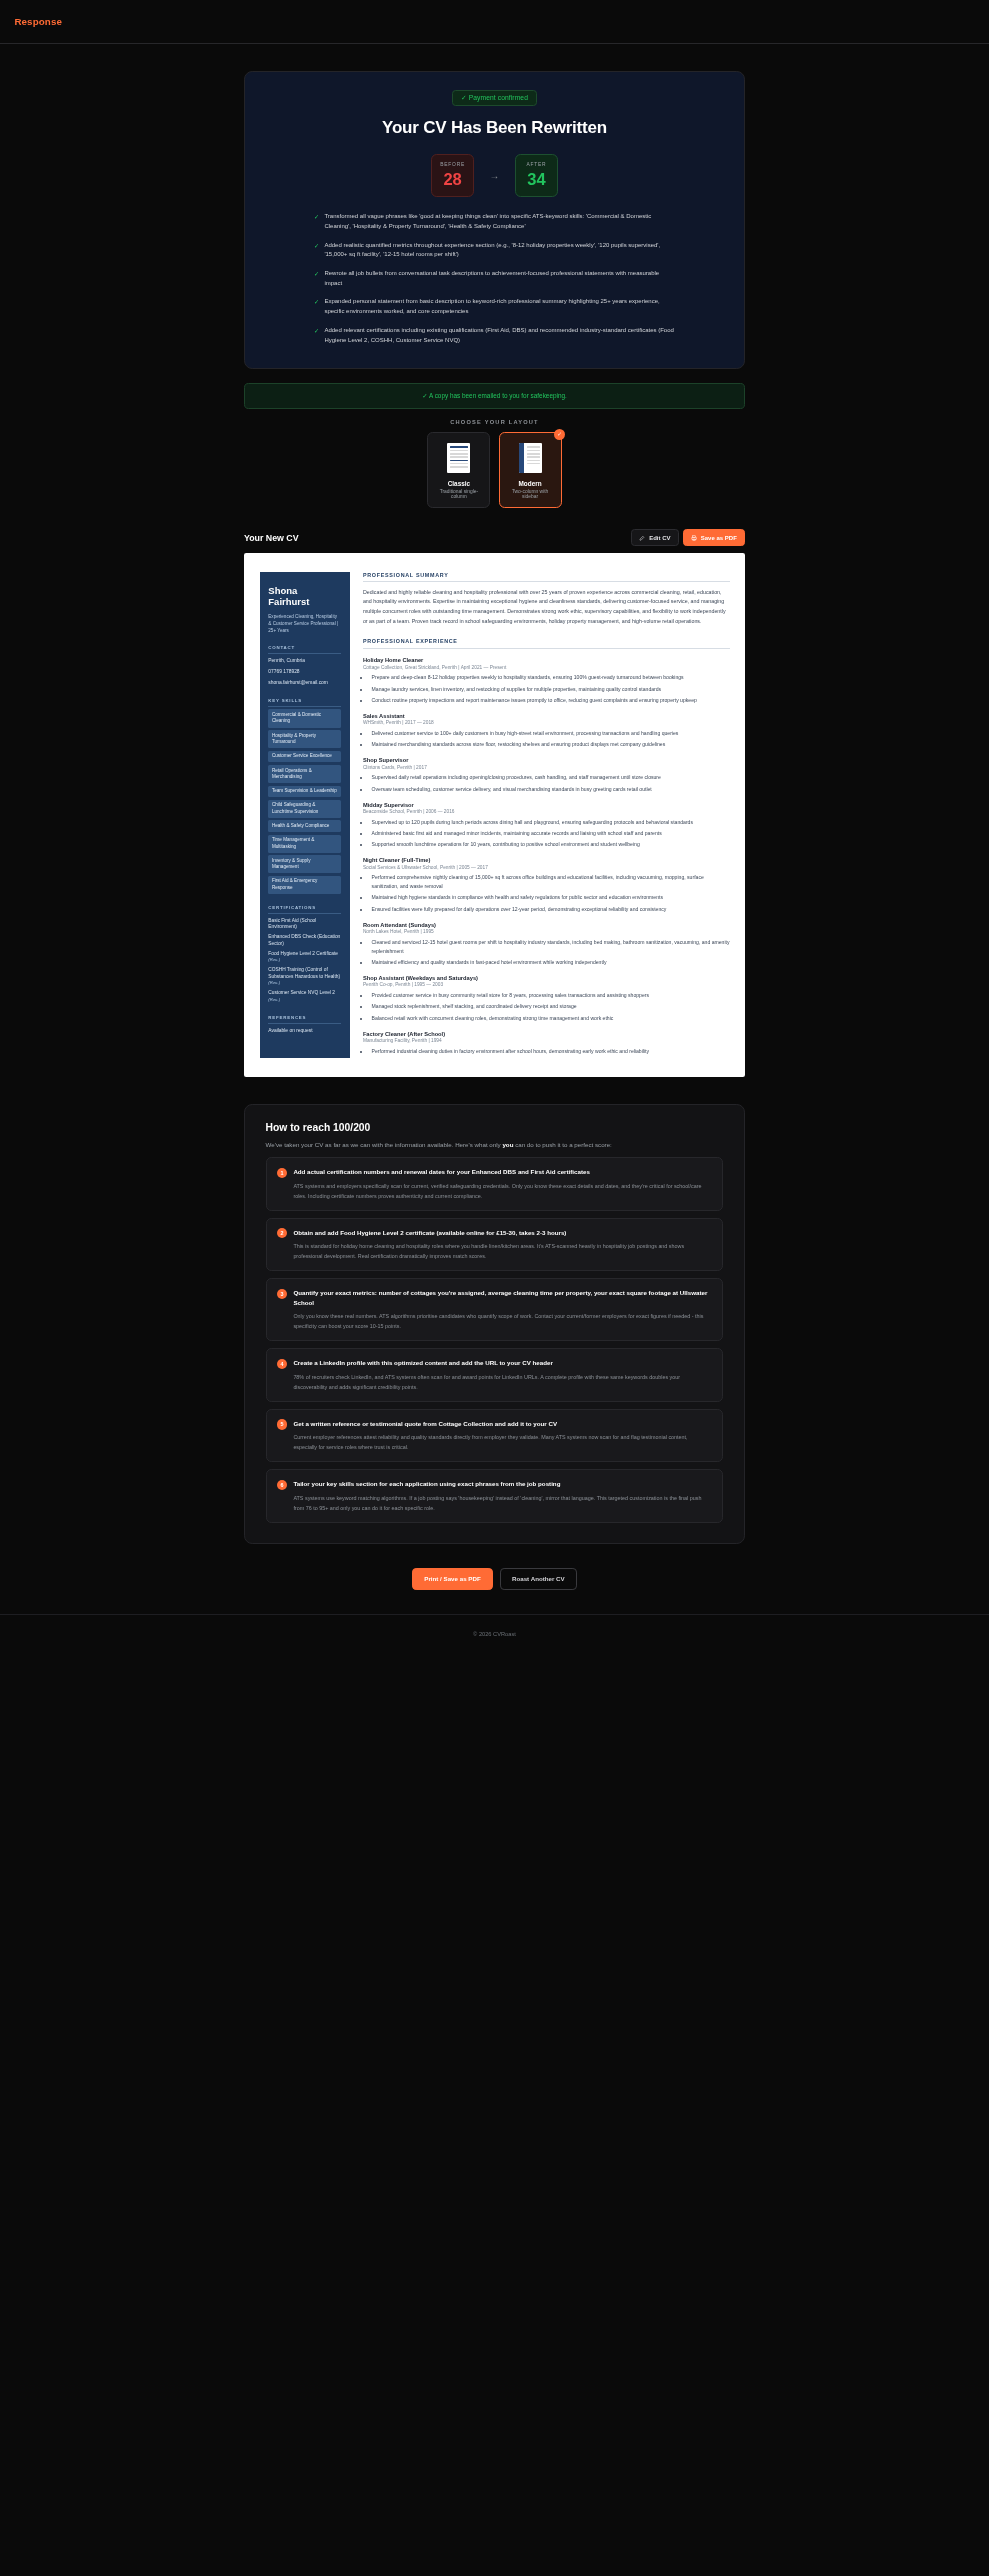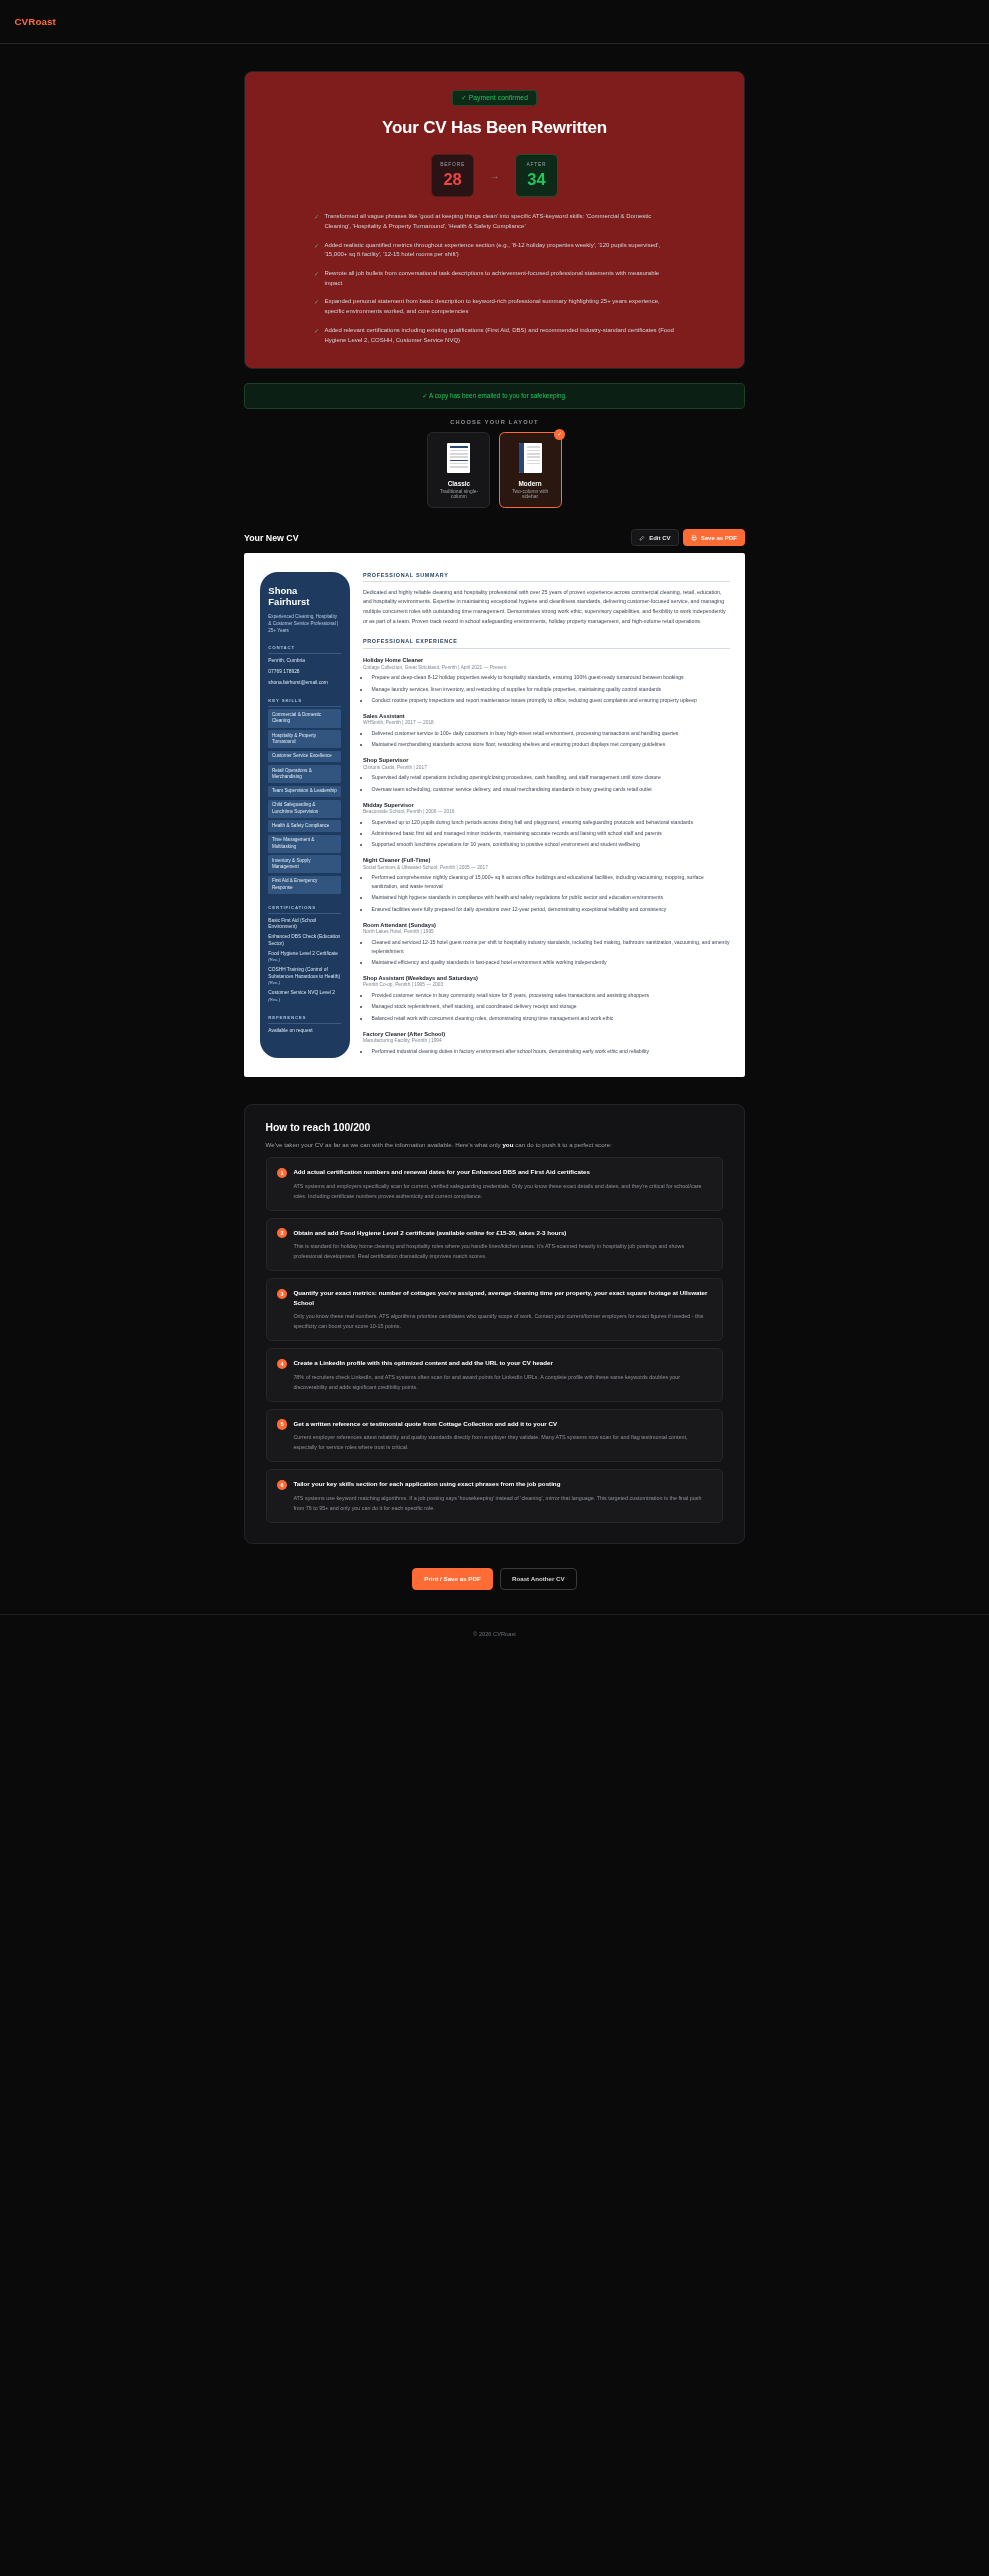--- a/index.html
+++ b/index.html
@@ -14,21 +14,21 @@
   .topbar{
     height:44px;border-bottom:0.5px solid #27272a;
     display:flex;align-items:center;padding:0 14.4px;background:#0a0a0a;
   }
   .brand{font-size:9.8px;font-weight:700;color:#ff6b35;letter-spacing:0.1px;}
   
   .page{width:989px;background:#0a0a0a;padding-bottom:0;}
   .inner{width:501px;margin:0 auto;}
   
   .hero{
-    margin-top:27px;background:#7f1d1d;border:0.5px solid #242428;border-radius:8.2px;
+    margin-top:27px;background:#0f172a;border:0.5px solid #242428;border-radius:8.2px;
     padding:17.5px 24px 23px;text-align:center;
   }
   .pill-ok{
     display:inline-block;background:#0d2a18;border:0.5px solid #1d4a2c;color:#22c55e;
     font-size:6.7px;padding:3.1px 8.2px;border-radius:3.6px;letter-spacing:0.1px;
   }
   .hero h1{font-size:17px;font-weight:700;margin-top:12px;letter-spacing:-0.2px;color:#fff;}
   .scores{display:flex;align-items:center;justify-content:center;gap:15.5px;margin-top:16px;}
   .score{
     width:43px;height:43px;border-radius:5.7px;display:flex;flex-direction:column;
@@ -89,21 +89,20 @@
   .btn.primary{background:#ff6b35;border:0.5px solid #ff6b35;color:#fff;}
   .btn svg{display:block;}
   
   .cvdoc{
     margin-top:6.7px;background:#fff;border-radius:2.1px;display:flex;overflow:hidden;
     padding:18.5px 15.5px;gap:13.4px;align-items:flex-start;
   }
   .cv-side{
     width:90px;flex:none;background:#1e3a5f;color:#fff;padding:13.4px 8.8px 20.6px;
     align-self:stretch;
-    border-radius:18px;
   }
   .cv-name{font-size:9.5px;font-weight:700;line-height:1.22;}
   .cv-title{font-size:4.6px;line-height:1.55;color:#b9cde4;margin-top:4.6px;}
   .side-h{
     font-size:4.4px;font-weight:700;letter-spacing:0.8px;color:#a9c2dd;margin-top:11.3px;
     padding-bottom:3.1px;border-bottom:0.5px solid #3a5c84;
   }
   .side-line{font-size:4.9px;color:#dbe6f2;margin-top:4.1px;line-height:1.35;}
   .skill{
     background:#32557f;border-radius:1.5px;padding:2.6px 3.6px;margin-top:2.6px;
@@ -149,21 +148,21 @@
   .abtn.ghost{background:transparent;color:#d4d4d8;border:0.5px solid #3a3a3e;}
   .footer{
     border-top:0.5px solid #1e1e22;text-align:center;padding:16.5px 0 20.6px;
     font-size:5.7px;color:#6b7076;
   }
 </style>
 </head>
 <body>
 
 <div class="topbar">
-  <div class="brand">CVRoast</div>
+  <div class="brand">Response</div>
 </div>
 
 <div class="page">
   <div class="inner">
 
     <div class="hero">
       <div class="pill-ok">✓ Payment confirmed</div>
       <h1>Your CV Has Been Rewritten</h1>
 
       <div class="scores">

